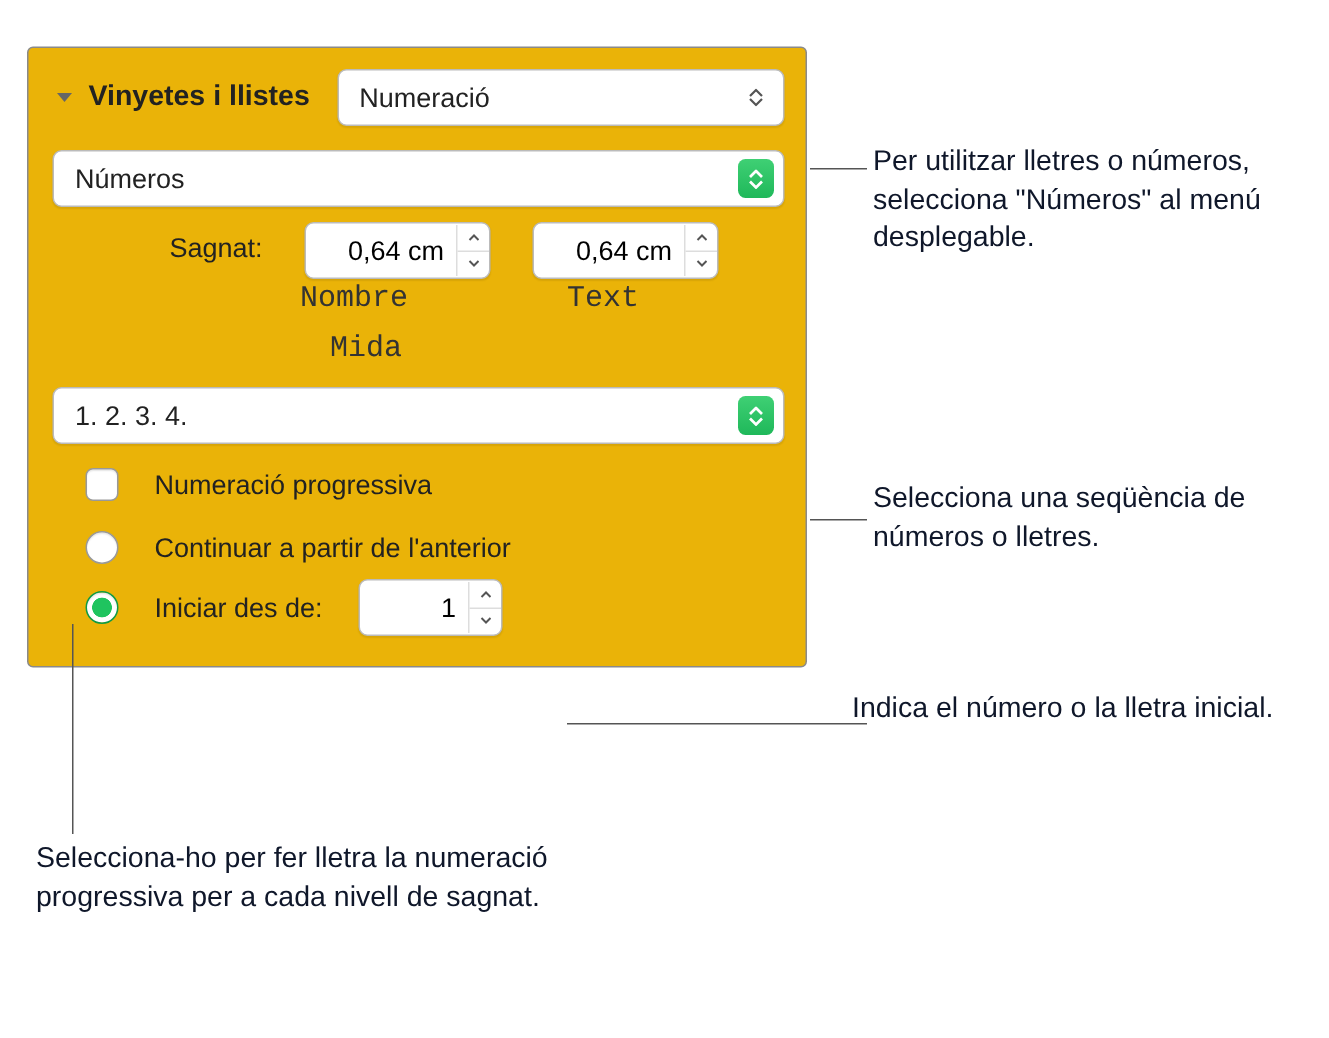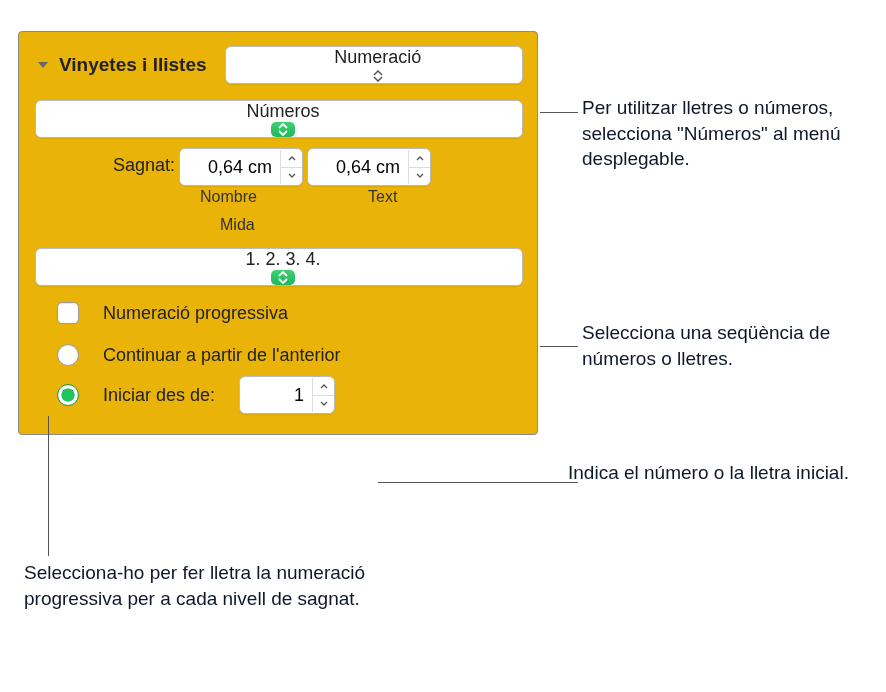--- a/index.html
+++ b/index.html
@@ -52,21 +52,20 @@
       justify-content: space-between;
       background: #fff;
       border: 1px solid #bbb;
       border-radius: 6px;
       height: 38px;
       padding: 0 6px 0 14px;
       font-size: 18px;
       color: #222;
       box-shadow: 0 1px 1px rgba(0,0,0,0.08);
       cursor: default;
-      flex-direction: column;
     }
     .popup-main {
       flex: 1;
     }
     .popup-full {
       width: 100%;
       margin-bottom: 10px;
     }
     .arrow-btn, .stepper-btn, .chevrons {
       width: 24px;
@@ -89,21 +88,21 @@
       align-items: center;
       justify-content: center;
       gap: 1px;
     }
     .gradient-green svg {
       display: block;
     }
     .row-indent {
       display: flex;
       align-items: flex-start;
-      gap: 4px;
+      gap: 28px;
       margin-top: 6px;
       padding-left: 40px;
     }
     .label-col {
       font-size: 18px;
       color: #222;
       min-width: 100px;
       text-align: right;
       padding-top: 7px;
     }
@@ -142,26 +141,27 @@
       align-items: center;
       justify-content: center;
       color: #555;
       cursor: default;
     }
     .stepper-arrows .half:first-child {
       border-bottom: 1px solid #ddd;
     }
     .sub-labels {
       display: flex;
-      gap: 8px;
+      gap: 18px;
       padding-left: 150px;
-      font-size: 16px;
+      font-size: 20px;
       color: #333;
       margin-top: 2px;
       margin-bottom: 10px;
+      font-family: Liberation Mono, monospace;
     }
     .sub-labels span:first-child {
       width: 130px;
       text-align: left;
       padding-left: 15px;
     }
     .sub-labels span:last-child {
       width: 130px;
       text-align: left;
       padding-left: 45px;

